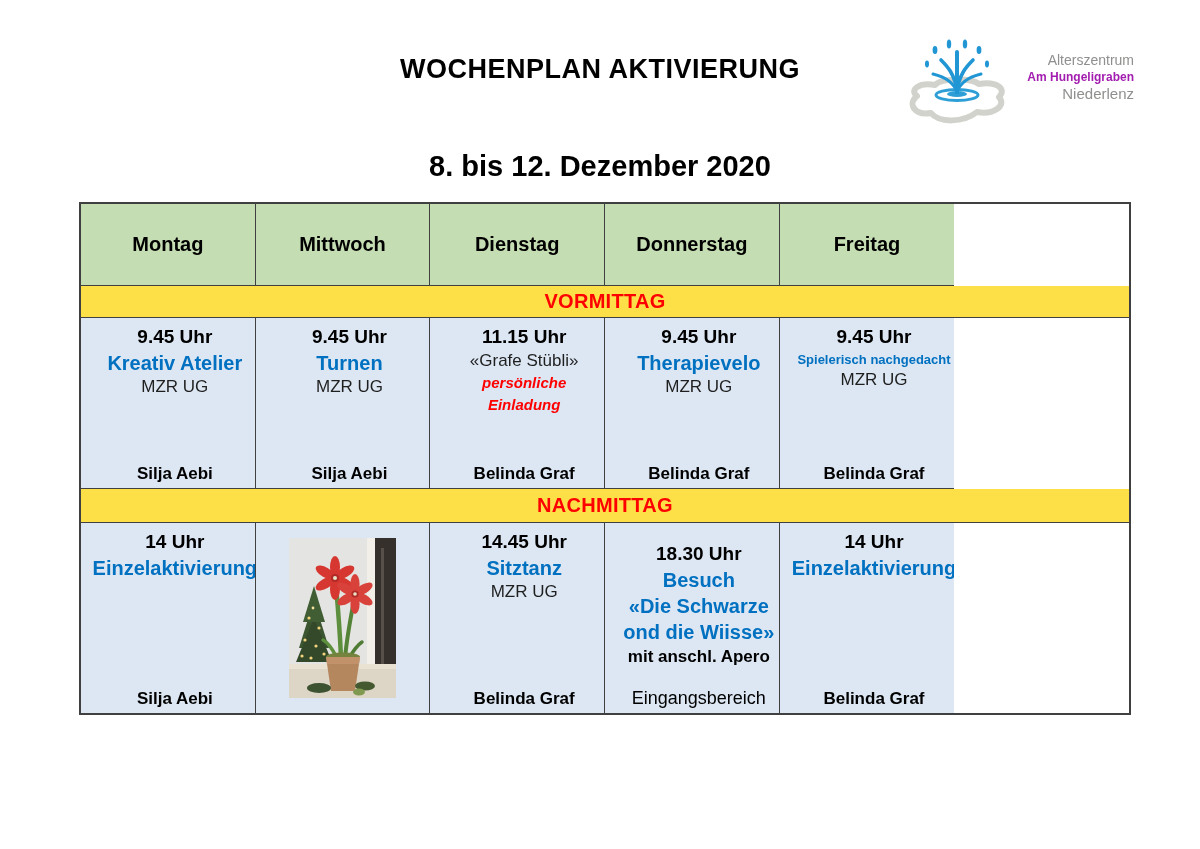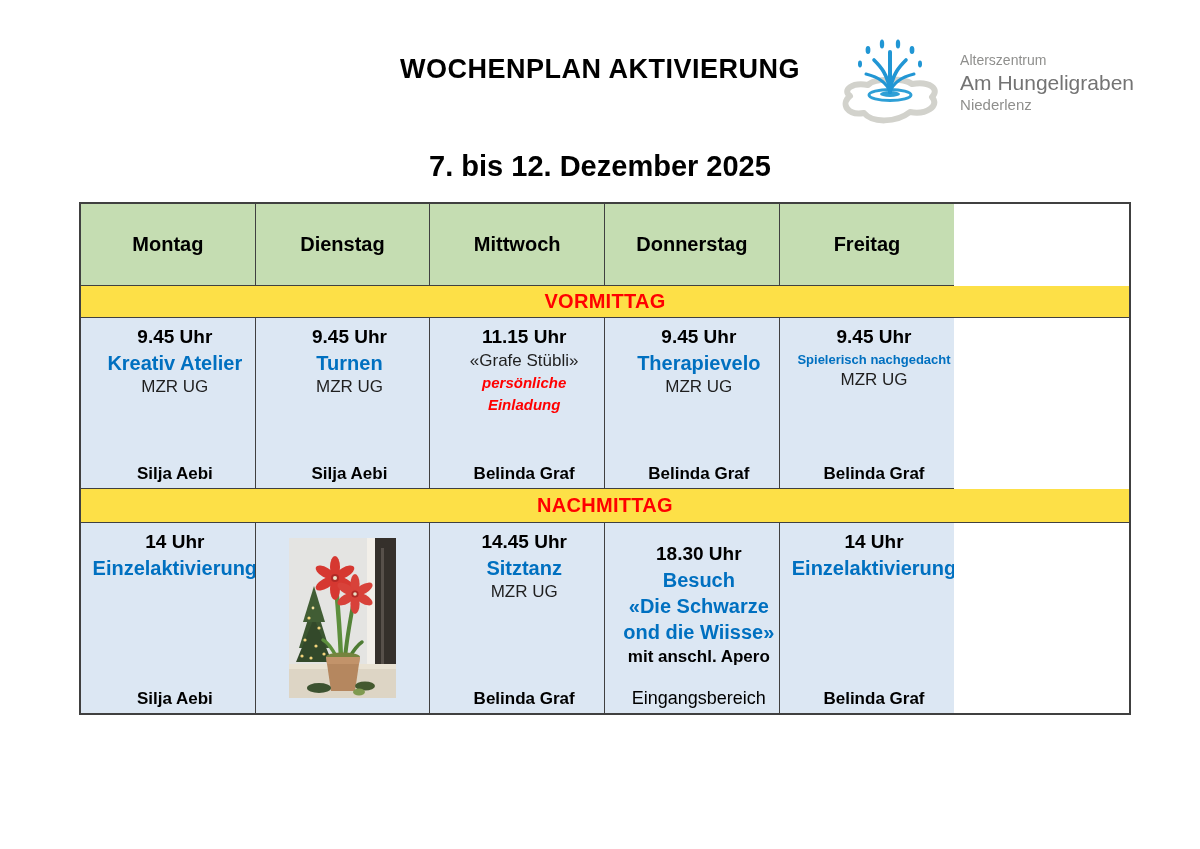--- a/index.html
+++ b/index.html
@@ -7,23 +7,23 @@
   .page { position:relative; width:1200px; height:729px; background:#ffffff; overflow:hidden; }
 
   .doc-title {
     position:absolute; top:54px; left:0; width:100%;
     text-align:center; font-size:27px; font-weight:bold; color:#000;
     letter-spacing:0.5px;
   }
 
   .logo { position:absolute; top:36px; right:66px; display:flex; align-items:flex-start; }
   .logo-icon { width:102px; height:96px; }
-  .logo-text { margin-left:20px; padding-top:16px; line-height:1.25; }
+  .logo-text { margin-left:20px; padding-top:16px; line-height:1.25;text-align:right; }
   .logo-line1 { color:#8f8f8d; font-size:14px; }
-  .logo-line2 { color:#737373; font-size:21px; font-weight:normal; }
+  .logo-line2 { color:#a21caf; font-size:12px; font-weight:bold; }
   .logo-line3 { color:#8f8f8d; font-size:15px; }
 
   .doc-subtitle {
     position:absolute; top:150px; left:0; width:100%;
     text-align:center; font-size:29px; font-weight:bold; color:#000;
   }
 
   .schedule {
     position:absolute; left:79px; top:202px; width:1052px;
     border:2px solid #404040;
@@ -86,27 +86,27 @@
       <ellipse cx="22" cy="28" rx="2" ry="3.4" fill="#2196d4"></ellipse>
       <ellipse cx="82" cy="28" rx="2" ry="3.4" fill="#2196d4"></ellipse>
     </svg>
     <div class="logo-text">
       <div class="logo-line1">Alterszentrum</div>
       <div class="logo-line2">Am Hungeligraben</div>
       <div class="logo-line3">Niederlenz</div>
     </div>
   </div>
 
-  <div class="doc-subtitle">7. bis 12. Dezember 2025</div>
+  <div class="doc-subtitle">8. bis 12. Dezember 2020</div>
 
   <div class="schedule">
 
     <div class="day-head">Montag</div>
+    <div class="day-head">Mittwoch</div>
     <div class="day-head">Dienstag</div>
-    <div class="day-head">Mittwoch</div>
     <div class="day-head">Donnerstag</div>
     <div class="day-head last">Freitag</div>
 
     <div class="section-row">VORMITTAG</div>
 
     <div class="cell">
       <div class="time">9.45 Uhr</div>
       <div class="activity">Kreativ Atelier</div>
       <div class="location">MZR UG</div>
       <div class="person">Silja Aebi</div>

